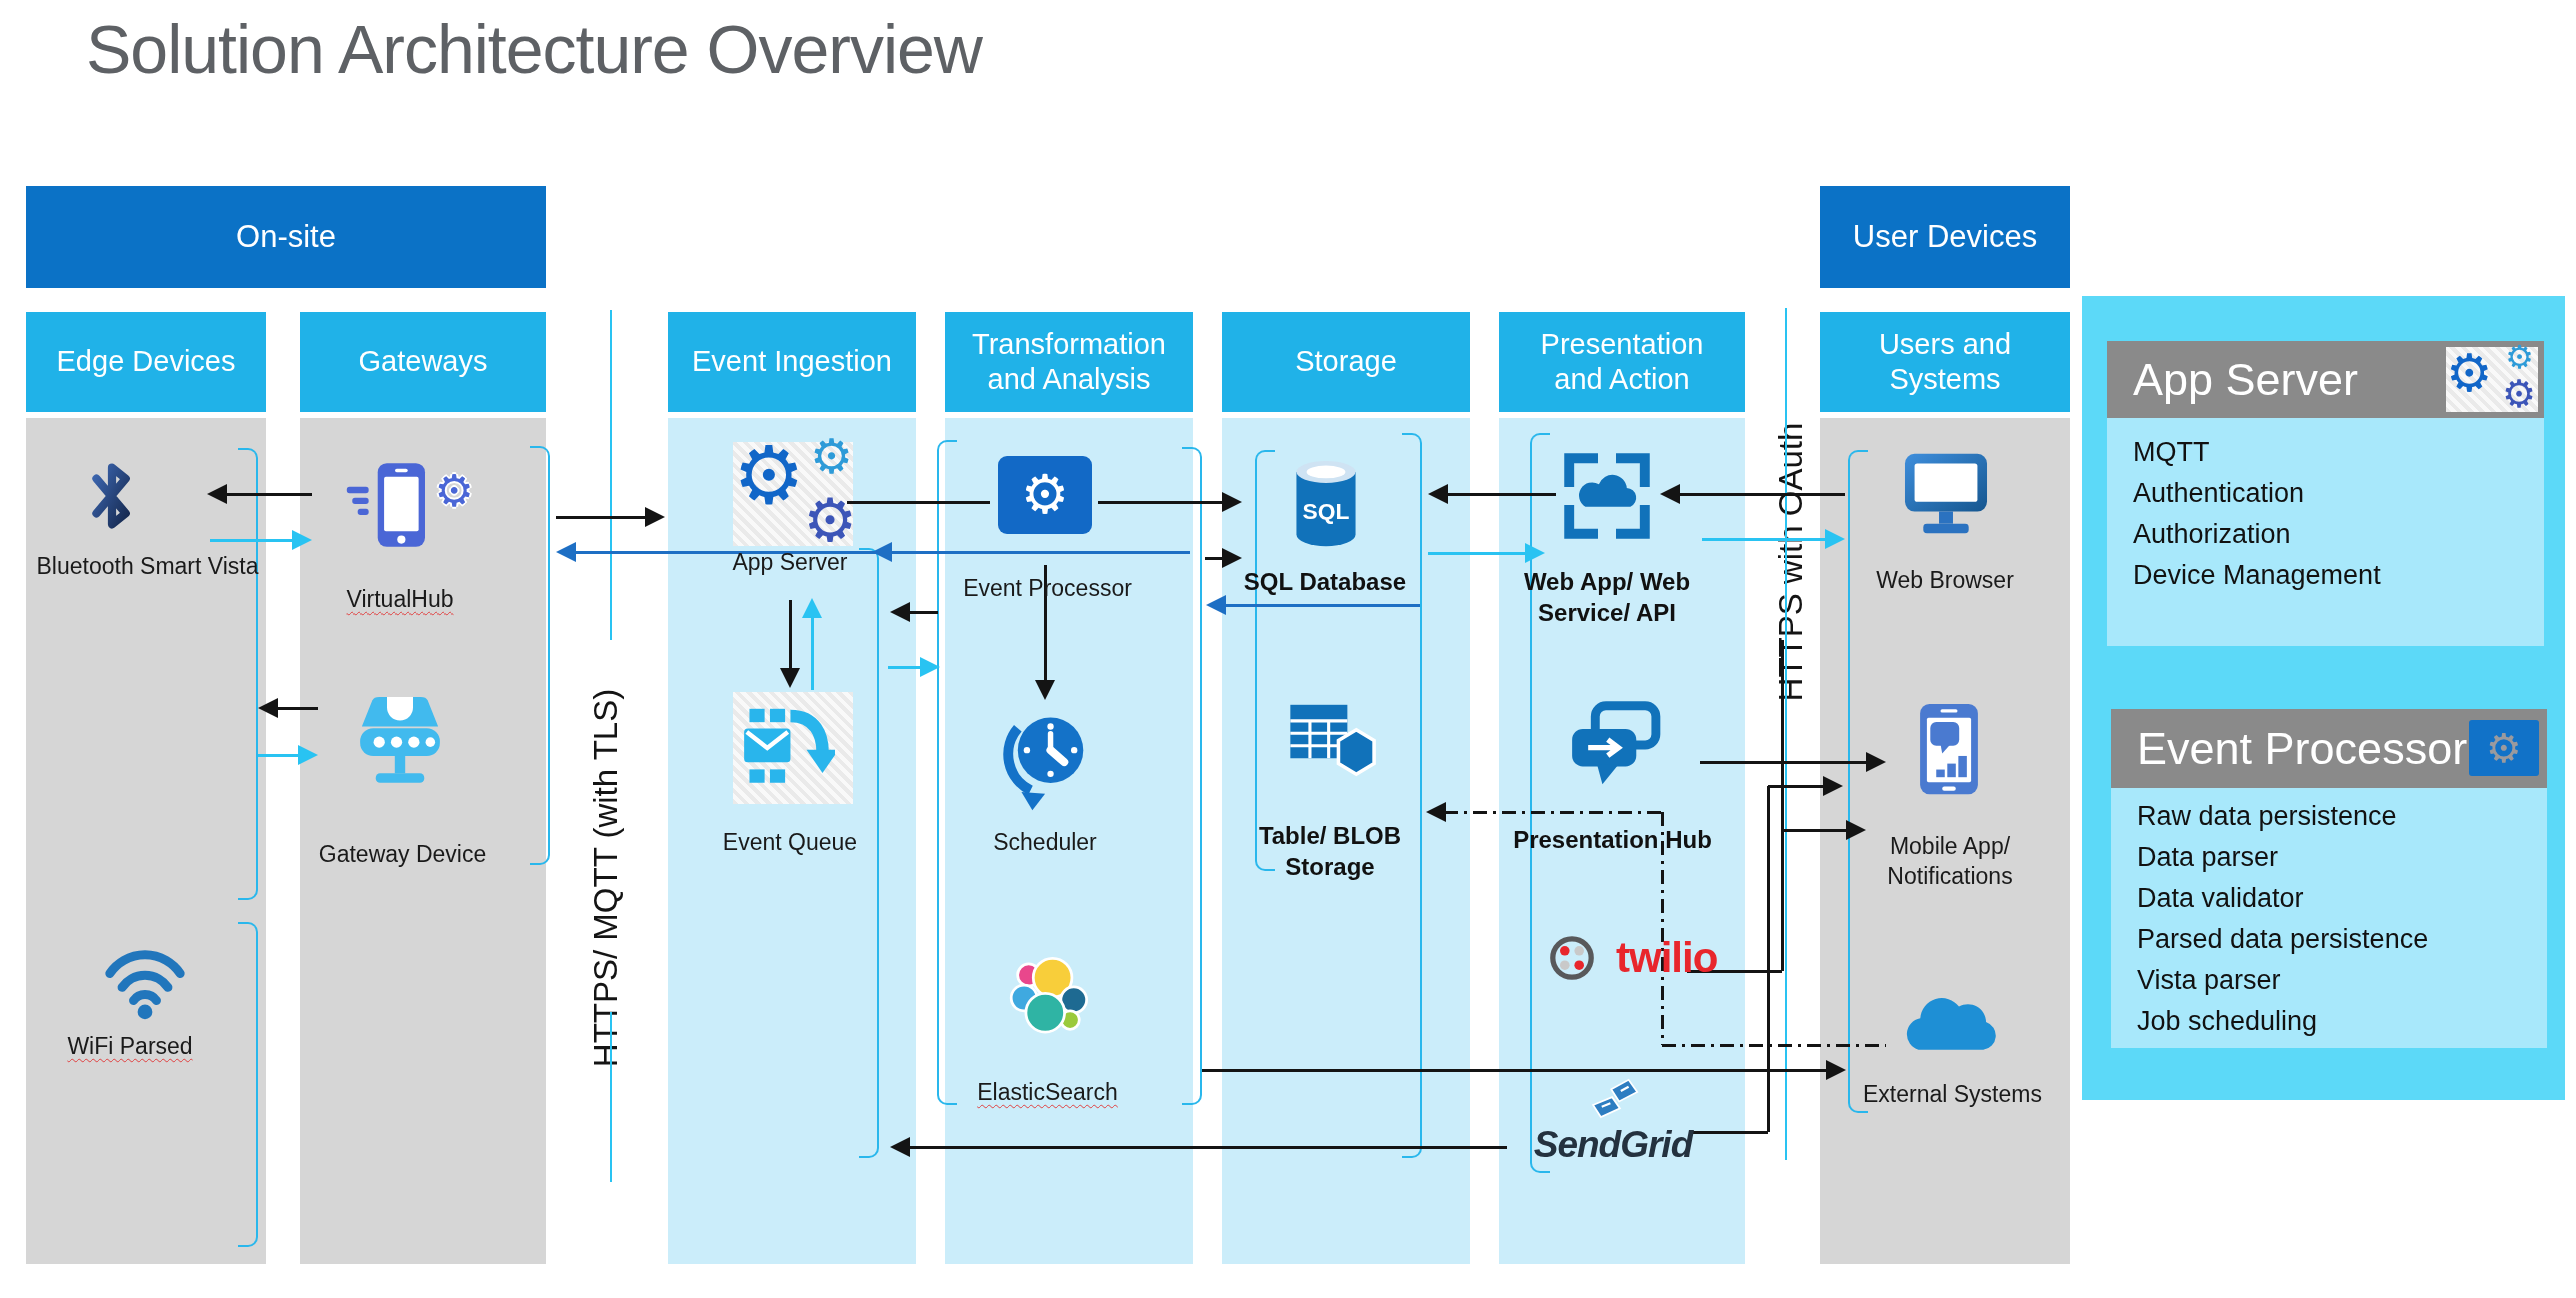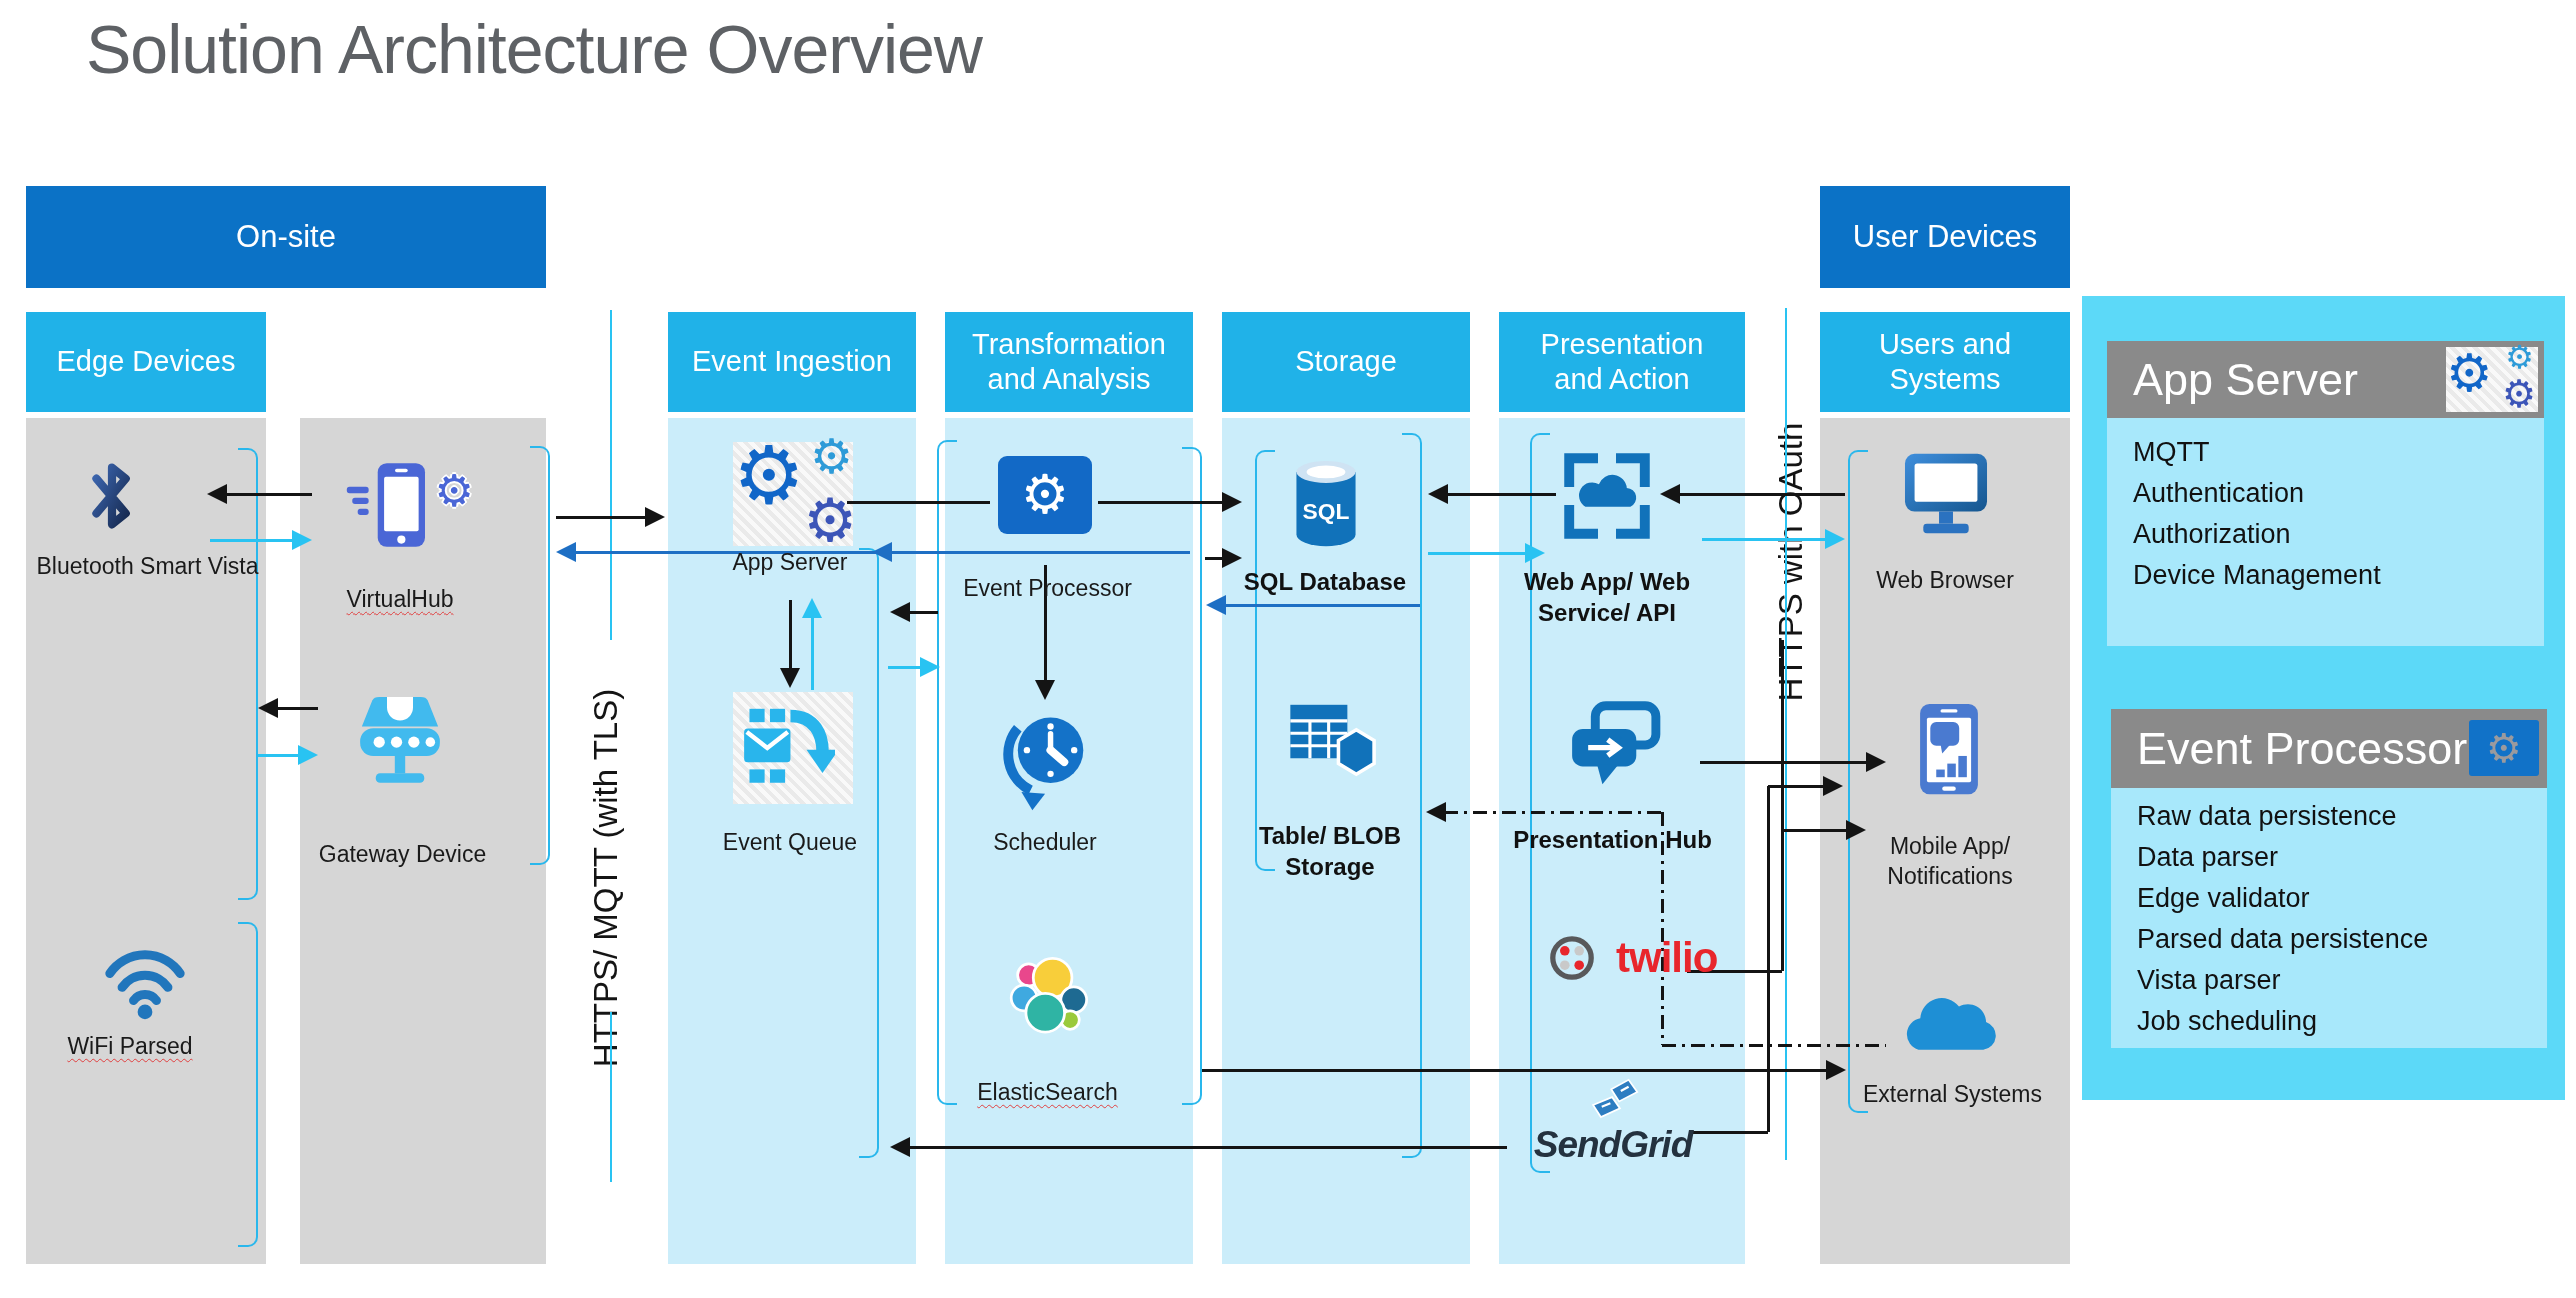--- a/index.html
+++ b/index.html
@@ -61,20 +61,23 @@
 
   <div class="band" style="left:26px;width:520px;">
       <span>On-site</span>
     </div>
   <div class="band" style="left:1820px;width:250px;">
       <span>User Devices</span>
     </div>
 
   <div class="colhead" style="left:26px;width:240px;">
       <span>Edge Devices</span>
+    </div>
+  <div class="colhead" style="left:300px;width:246px;">
+      <span>Gateways</span>
     </div>
   <div class="colhead" style="left:668px;width:248px;">
       <span>Event Ingestion</span>
     </div>
   <div class="colhead" style="left:945px;width:248px;">
       <span>Transformation and Analysis</span>
     </div>
   <div class="colhead" style="left:1222px;width:248px;">
       <span>Storage</span>
     </div>
@@ -413,20 +416,20 @@
 
     <div class="subhead" style="left:29px;top:413px;width:436px;height:79px;">
       <span class="ttl">Event Processor</span>
       <div class="ep-gearbox" style="right:8px;top:11px;">
         <span>⚙</span>
       </div>
     </div>
     <div class="subbody" style="left:29px;top:492px;width:436px;height:260px;padding-top:8px;">
       <div>Raw data persistence</div>
       <div>Data parser</div>
-      <div>Edge validator</div>
+      <div>Data validator</div>
       <div>Parsed data persistence</div>
       <div>Vista parser</div>
       <div>Job scheduling</div>
     </div>
   </div>
 
 </div>
 
 </body></html>

